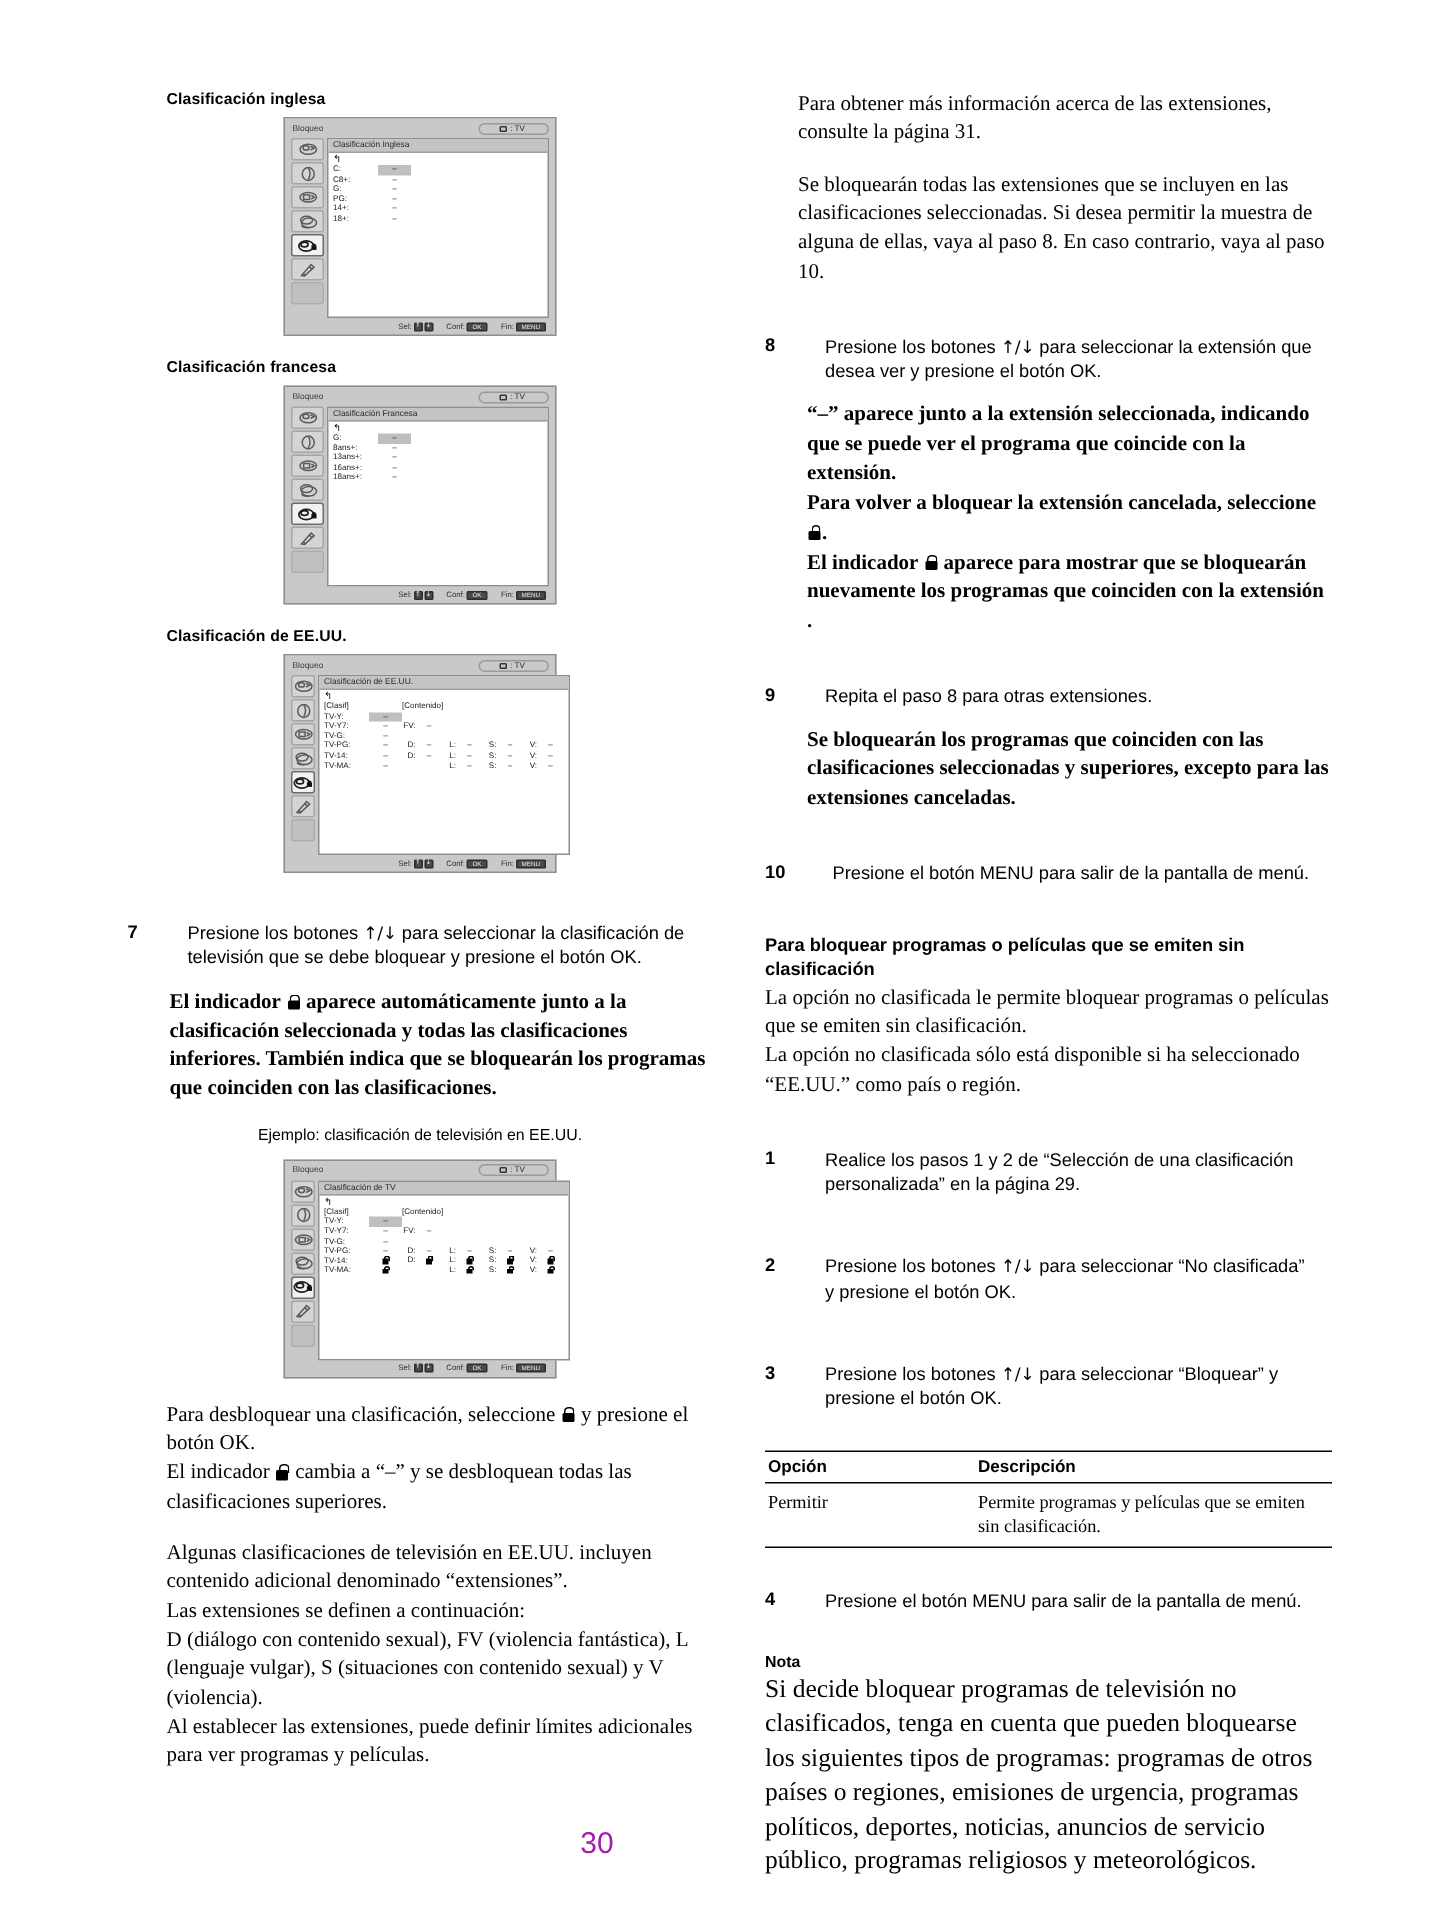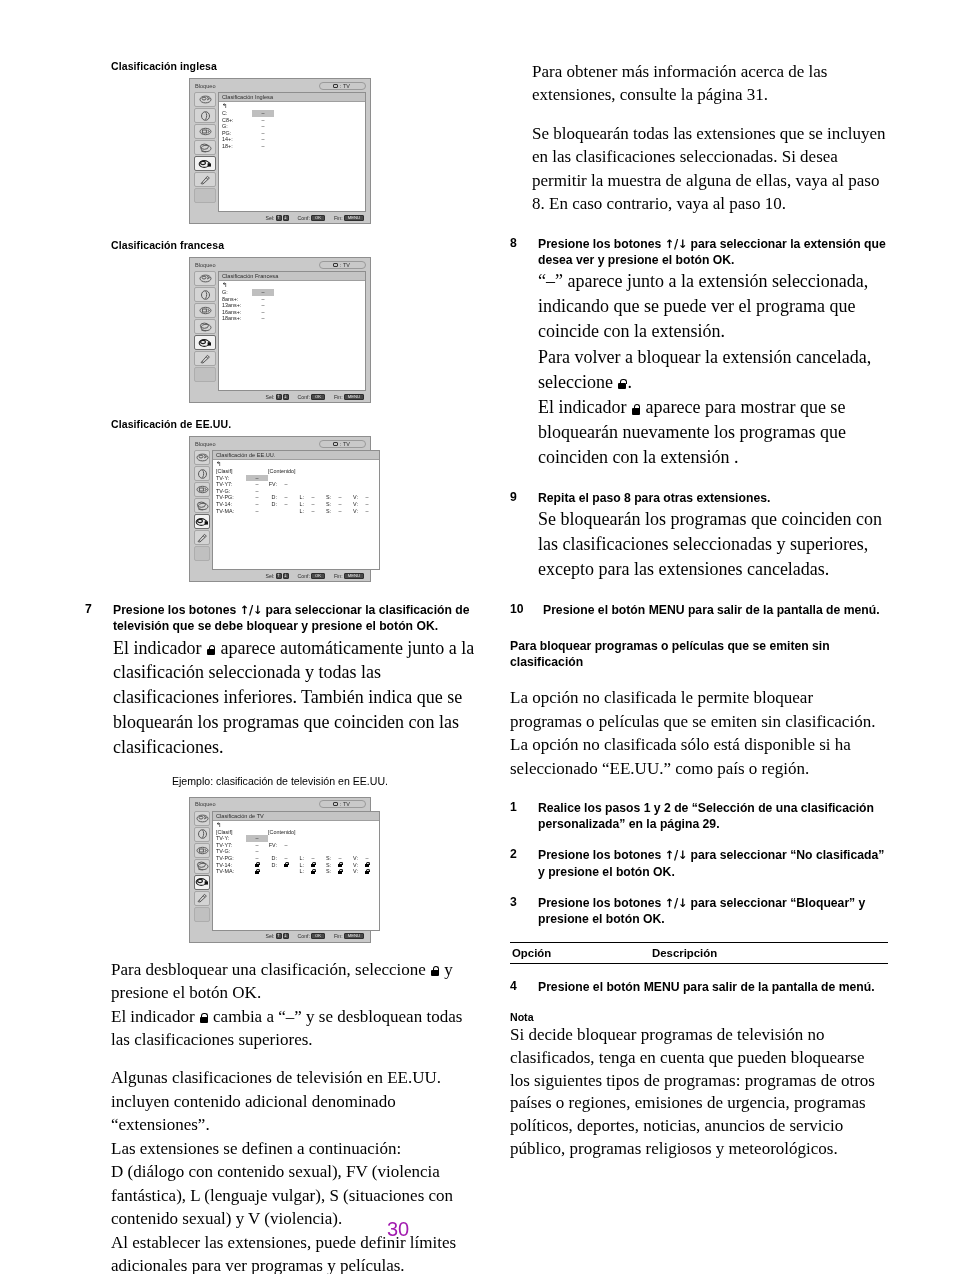--- a/index.html
+++ b/index.html
@@ -30,21 +30,21 @@
 
   
   .sec-head {
     font-family: "Liberation Sans", sans-serif;
     font-weight: bold;
     font-size: 10.5px;
     margin: 0 0 6px 26px;
     letter-spacing: .1px;
   }
   .body-p {
-    font-size: 17px;
+    font-size: 14px;
     line-height: 1.38;
     margin: 0 0 0 0;
     text-align: left;
   }
   .gap-s { height: 10px; }
   .gap-m { height: 15px; }
   .gap-l { height: 20px; }
 
   .step {
     position: relative;
@@ -54,36 +54,37 @@
   .step .num {
     position: absolute;
     left: 0; top: 0;
     font-family: "Liberation Sans", sans-serif;
     font-weight: bold;
     font-size: 12.2px;
   }
   .step .num.wide { left: 0px; }
   .step-title {
     font-family: "Liberation Sans", sans-serif;
-    font-weight: bold;
+    font-weight: normal;
     font-size: 12.2px;
     line-height: 1.33;
-    margin: 0;
+    margin: 12px;
   }
   .step-body {
-    font-size: 18px;
+    font-size: 14px;
     line-height: 1.38;
     margin: 1px 0 0 0;
+    font-weight: bold;
   }
   .sub-head {
     font-family: "Liberation Sans", sans-serif;
     font-weight: bold;
     font-size: 12.2px;
     line-height: 1.33;
-    margin: 0 0 16px 0;
+    margin: 0 0 1px 0;
   }
   .caption {
     font-family: "Liberation Sans", sans-serif;
     font-size: 10.6px;
     text-align: center;
     margin: 0;
   }
   .note-head {
     font-family: "Liberation Sans", sans-serif;
     font-weight: bold;
@@ -1009,20 +1010,24 @@
           <col class="c1">
           <col>
         </colgroup>
       <thead>
         <tr>
           <th>Opción</th>
           <th>Descripción</th>
         </tr>
       </thead>
       <tbody>
+        <tr>
+          <td>Permitir</td>
+          <td>Permite programas y películas que se emiten sin clasificación.</td>
+        </tr>
       </tbody>
     </table>
 
     <div class="gap-m"></div>
 
     <div class="step">
       <span class="num">4</span>
       <p class="step-title">Presione el botón MENU para salir de la pantalla de menú.</p>
     </div>
 

